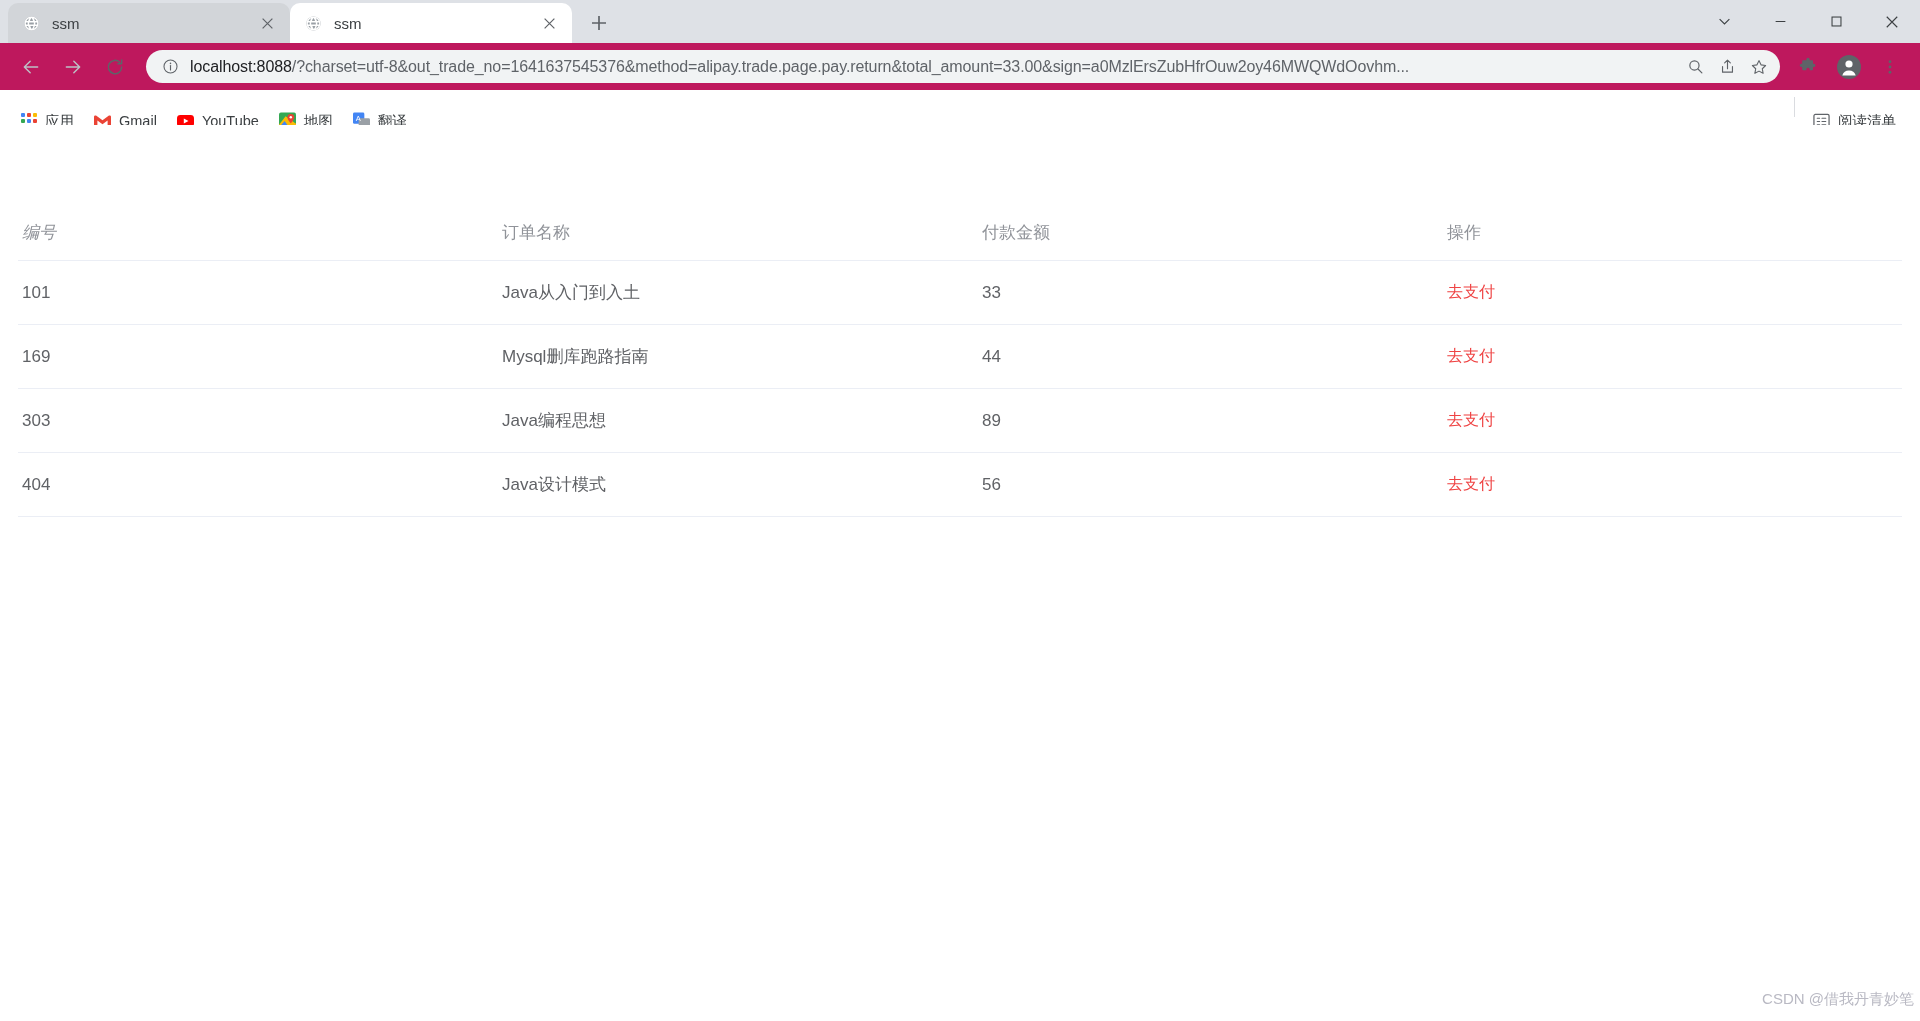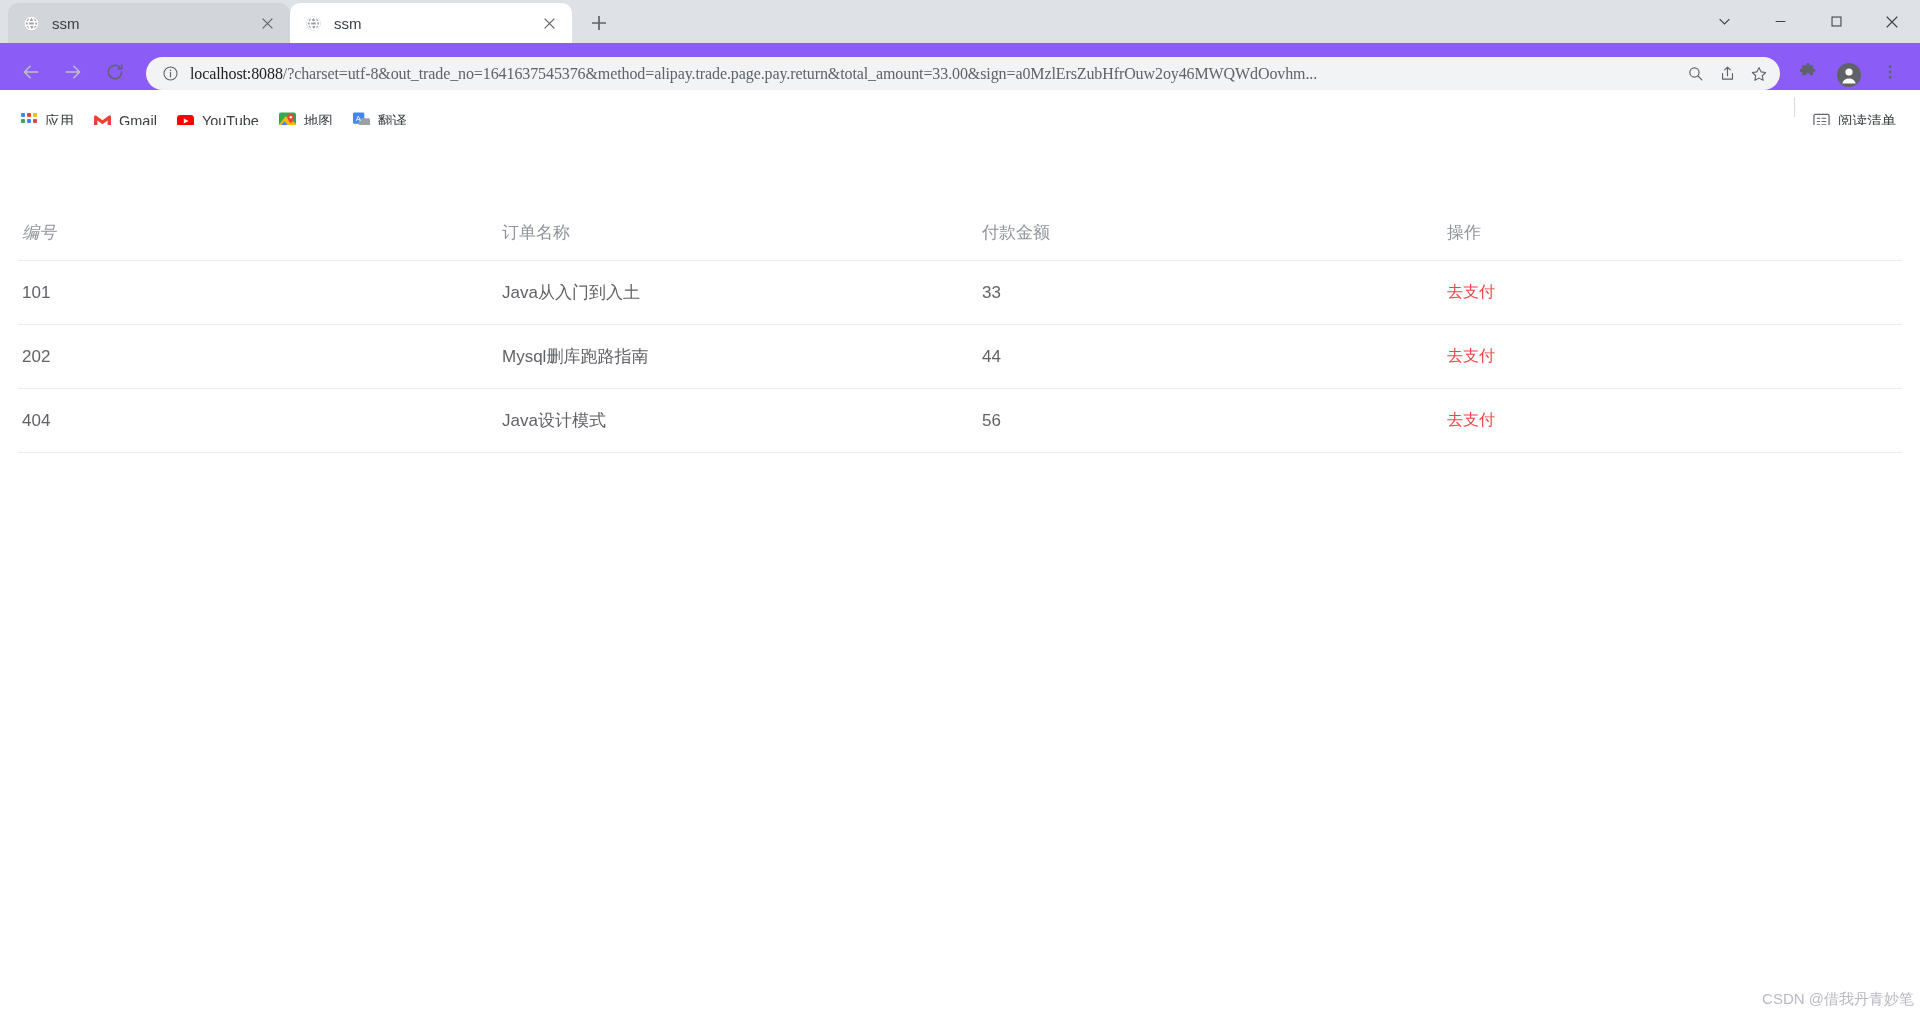--- a/index.html
+++ b/index.html
@@ -67,26 +67,25 @@
   }
   .wc-btn {
     width: 56px; height: 43px;
     display: flex; align-items: center; justify-content: center;
     color: #3c4043;
   }
 
   
   .toolbar {
     height: 47px;
-    background: #8b5cf6;
+    background: #be185d;
     display: flex;
-    align-items: flex-end;
+    align-items: center;
     padding: 0 10px;
     flex: none;
-    font-family: Liberation Serif, serif;
   }
   .nav-btn {
     width: 36px; height: 36px;
     margin: 0 3px;
     display: flex; align-items: center; justify-content: center;
     border-radius: 50%;
     color: #5f6368;
   }
   .nav-btn.disabled { color: #bdc1c6; }
 
@@ -461,23 +460,31 @@
         <tbody>
           <tr>
             <td>101</td>
             <td>Java从入门到入土</td>
             <td>33</td>
             <td>
               <a class="pay-link" href="#">去支付</a>
             </td>
           </tr>
           <tr>
-            <td>202</td>
+            <td>169</td>
             <td>Mysql删库跑路指南</td>
             <td>44</td>
+            <td>
+              <a class="pay-link" href="#">去支付</a>
+            </td>
+          </tr>
+          <tr>
+            <td>303</td>
+            <td>Java编程思想</td>
+            <td>89</td>
             <td>
               <a class="pay-link" href="#">去支付</a>
             </td>
           </tr>
           <tr>
             <td>404</td>
             <td>Java设计模式</td>
             <td>56</td>
             <td>
               <a class="pay-link" href="#">去支付</a>

